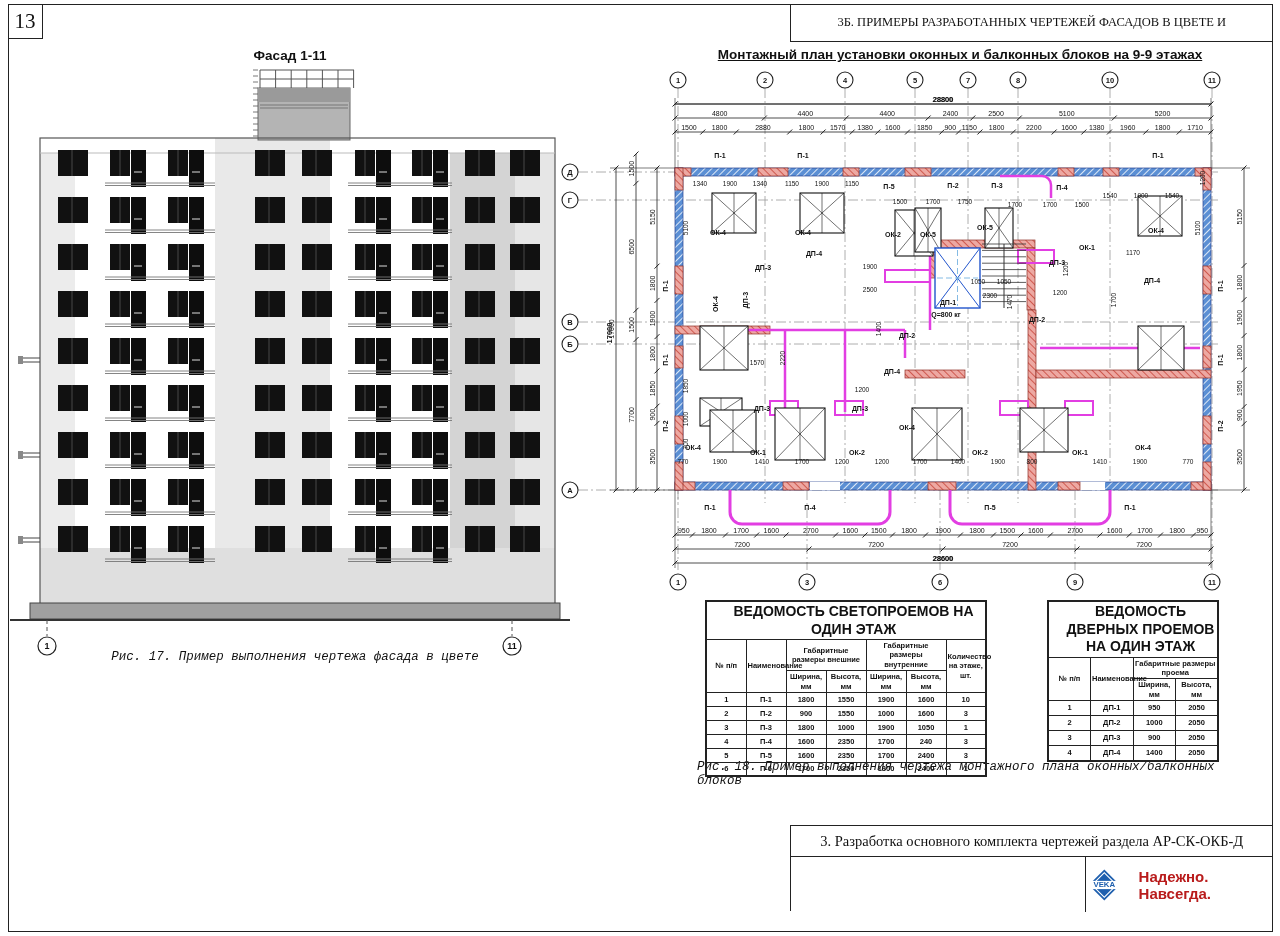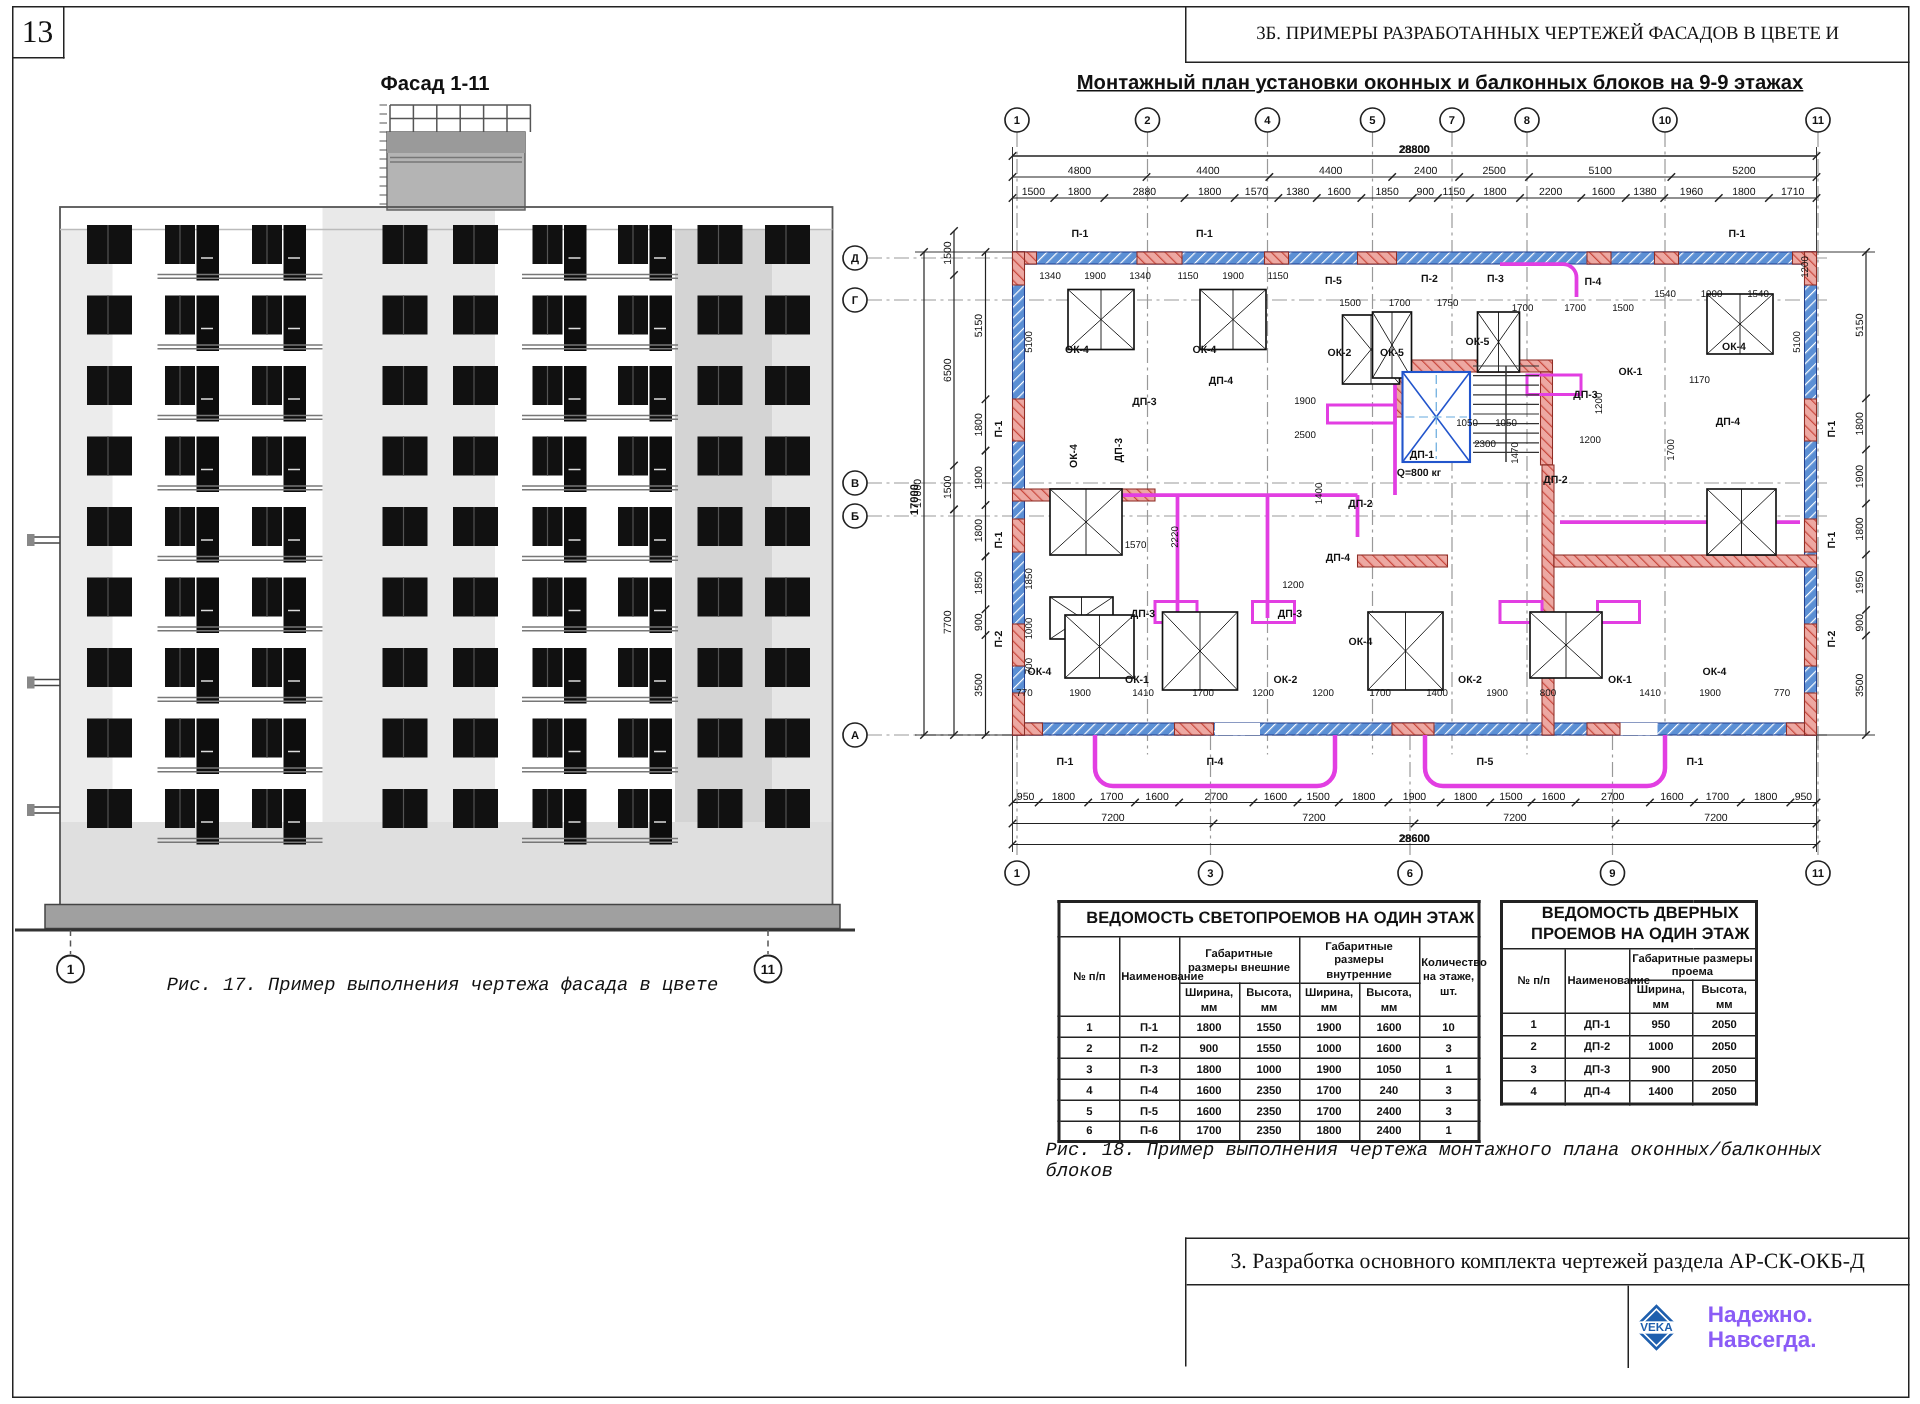--- a/index.html
+++ b/index.html
@@ -20,21 +20,21 @@
   #caption-18{left:697px;top:760px;width:520px;text-align:left;}
   #footer-box{left:790px;top:825px;width:481.5px;height:85px;border-left:1.5px solid #222;border-top:1.5px solid #222;}
   #footer-title{height:30px;border-bottom:1.2px solid #222;display:flex;align-items:center;justify-content:center;
     font-family:"Liberation Serif",serif;font-size:14.5px;}
   #footer-bottom{display:flex;height:55px;}
   #footer-empty{width:294px;border-right:1.2px solid #222;}
   #footer-brand{flex:1;display:flex;align-items:center;justify-content:center;gap:16px;}
   #veka-slogan{font-size:15px;font-weight:bold;}
   table.sched{border-collapse:collapse;table-layout:fixed;font-size:7.5px;font-weight:bold;text-align:center;}
   table.sched td,table.sched th{border:0.9px solid #222;padding:1px 1px;vertical-align:middle;line-height:1.25;}
-  table.sched .ttl{font-size:11px;height:20px;padding-left:16px;}
+  table.sched .ttl{font-size:14px;height:20px;padding-left:16px;}
   table.sched{border:2px solid #222;}
   svg text{font-family:"Liberation Sans",sans-serif;}
 </style>
 </head>
 <body>
 
 <div id="sheet">
 
   <div class="abs" id="page-num-box">13</div>
 
@@ -883,21 +883,21 @@
             <td>1700</td>
             <td>2350</td>
             <td>1800</td>
             <td>2400</td>
             <td>1</td>
           </tr>
         </tbody>
       </table>
     </div>
   <div class="abs" id="table-doors-wrap" style="left:1000px;top:600px;">
-      <table class="sched" style="width: 172px;">
+      <table class="sched" style="width: 172px; margin-left: 47px;">
         <tbody>
           <tr>
             <td colspan="4" class="ttl">ВЕДОМОСТЬ ДВЕРНЫХ ПРОЕМОВ НА ОДИН ЭТАЖ</td>
           </tr>
           <tr>
             <td rowspan="2" style="width:26px">№ п/п</td>
             <td rowspan="2" style="width:60px">Наименование</td>
             <td colspan="2">Габаритные размеры проема</td>
           </tr>
           <tr>
@@ -936,19 +936,19 @@
     <div id="footer-title">3. Разработка основного комплекта чертежей раздела АР-СК-ОКБ-Д</div>
     <div id="footer-bottom">
       <div id="footer-empty"></div>
       <div id="footer-brand">
         <svg width="40" height="40" viewBox="0 0 40 40">
           <rect x="8" y="8" width="24" height="24" transform="rotate(45 20 20)" fill="#1e5fae"></rect>
           <rect x="10.5" y="10.5" width="19" height="19" transform="rotate(45 20 20)" fill="none" stroke="#fff" stroke-width="1.2"></rect>
           <rect x="2" y="15.5" width="36" height="9" fill="#fff"></rect>
           <text x="20" y="22.6" text-anchor="middle" font-size="8.5" font-weight="bold" fill="#1e5fae">VEKA</text>
         </svg>
-        <span id="veka-slogan" style="color:#8b5cf6;">Надежно. Навсегда.</span>
+        <span id="veka-slogan" style="color:#b91c1c;">Надежно. Навсегда.</span>
       </div>
     </div>
   </div>
 
   <div class="abs" id="page-border"></div>
 </div>
 
 </body></html>

